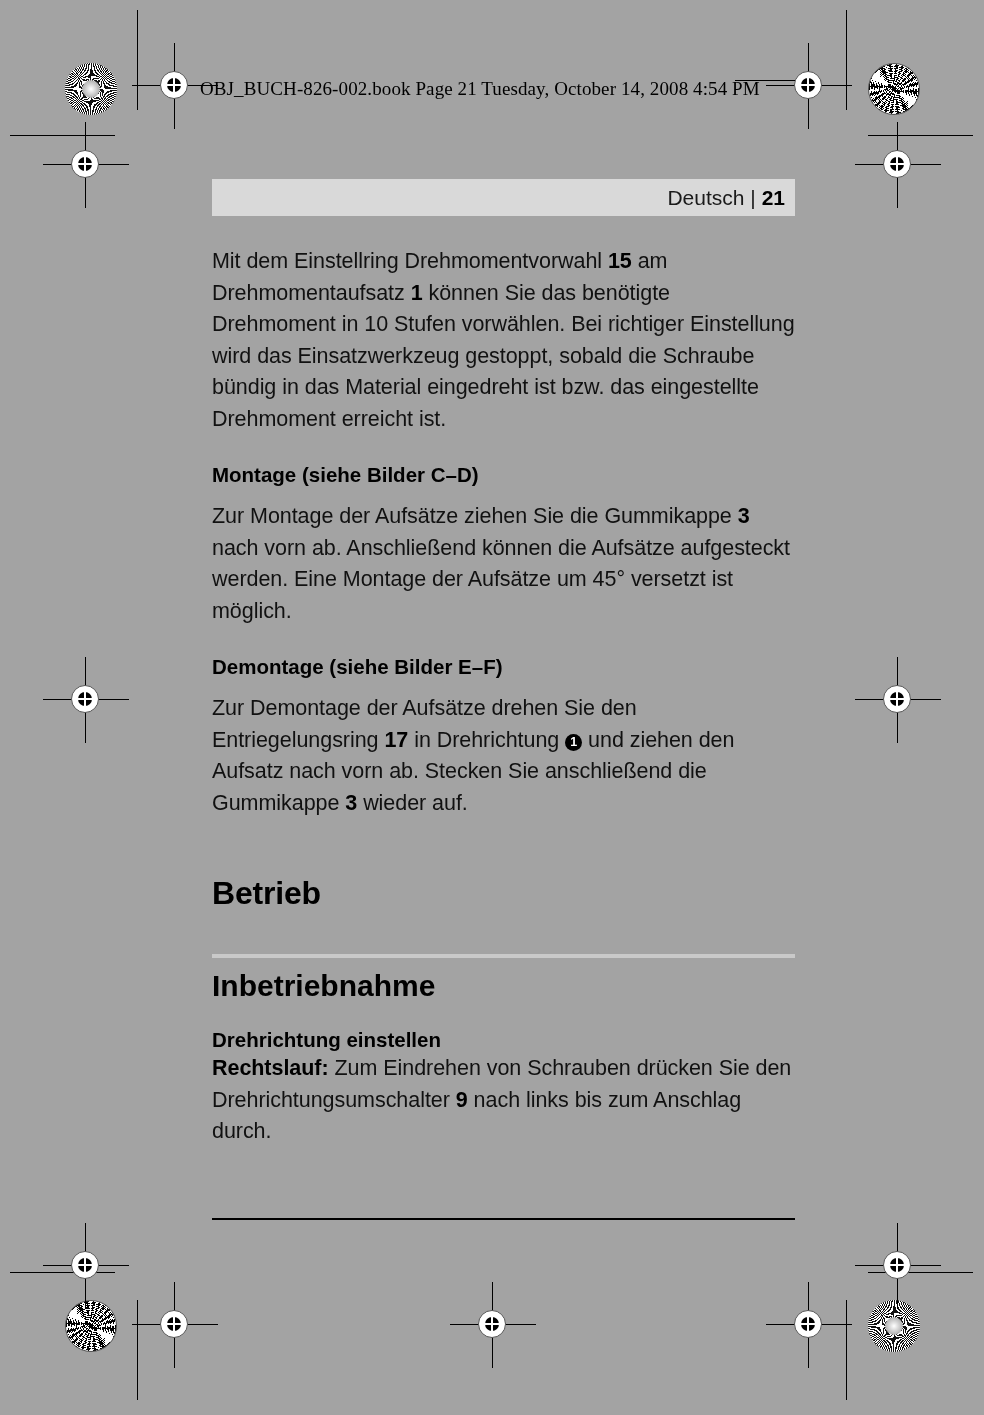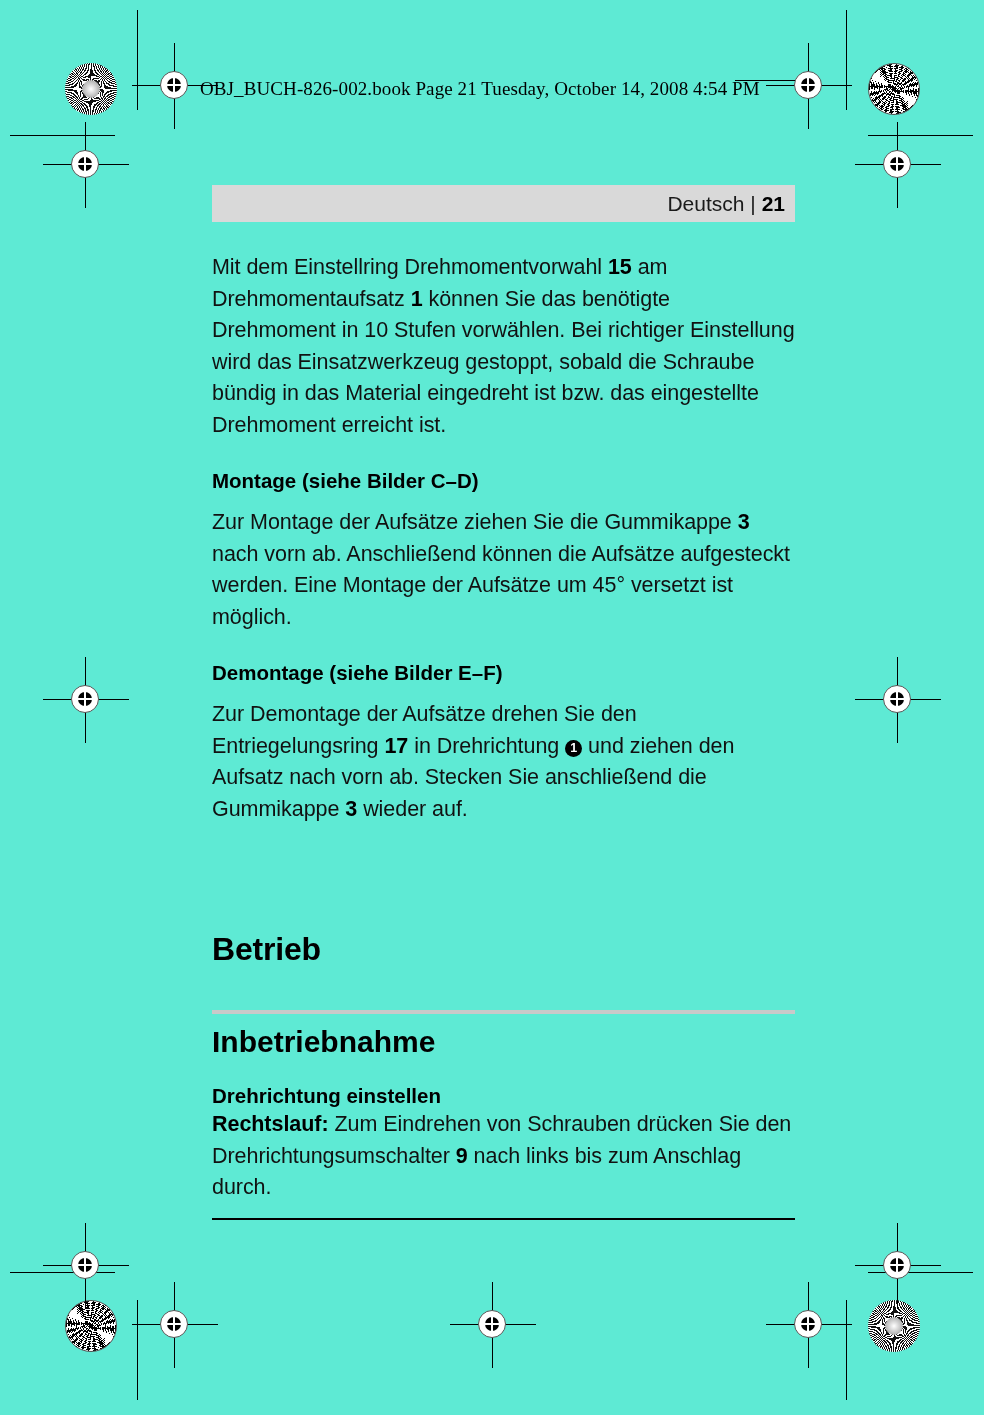--- a/index.html
+++ b/index.html
@@ -9,21 +9,21 @@
   }
   body {
     font-family: "Liberation Sans", sans-serif;
     color: #000000;
   }
   .page {
     position: relative;
     width: 984px;
     height: 1415px;
     overflow: hidden;
-    background: #5eead4;
+    background: #a3a3a3;
   }
 
   
   .crop-line {
     position: absolute;
     background: #000000;
   }
   .crop-v { width: 1px; }
   .crop-h { height: 1px; }
 
@@ -113,21 +113,21 @@
     top: 80px;
     width: 60px;
     height: 1px;
     background: #000000;
   }
 
   
   .content {
     position: absolute;
     left: 212px;
-    top: 185px;
+    top: 179px;
     width: 583px;
   }
 
   .page-band {
     background: #d9d9d9;
     height: 37px;
     line-height: 37px;
     text-align: right;
     padding-right: 10px;
     box-sizing: border-box;
@@ -317,21 +317,21 @@
     <p class="body" style="margin-top:13px;">
       <span>Zur Montage der Aufsätze ziehen Sie die Gummikappe </span><b>3</b><span> nach vorn ab. Anschließend können die Aufsätze aufgesteckt werden. Eine Montage der Aufsätze um 45° versetzt ist möglich.</span>
     </p>
 
     <h3 class="subsub" style="margin-top:27px;">Demontage (siehe Bilder E–F)</h3>
 
     <p class="body" style="margin-top:13px;">
       <span>Zur Demontage der Aufsätze drehen Sie den Entriegelungsring </span><b>17</b><span> in Drehrichtung </span><span class="circ-num">1</span><span> und ziehen den Aufsatz nach vorn ab. Stecken Sie anschließend die Gummikappe </span><b>3</b><span> wieder auf.</span>
     </p>
 
-    <h1 class="section" style="margin-top:105px;">Betrieb</h1>
+    <h1 class="section" style="margin-top:55px;">Betrieb</h1>
 
     <div class="rule-gray" style="margin-top:42px;"></div>
 
     <h2 class="sub" style="margin-top:14px;">Inbetriebnahme</h2>
 
     <h3 class="subsub" style="margin-top:27px;">Drehrichtung einstellen</h3>
 
 
     <p class="body gap-para">
       <b>Rechtslauf:</b><span> Zum Eindrehen von Schrauben drücken Sie den Drehrichtungsumschalter </span><b>9</b><span> nach links bis zum Anschlag durch.</span>

